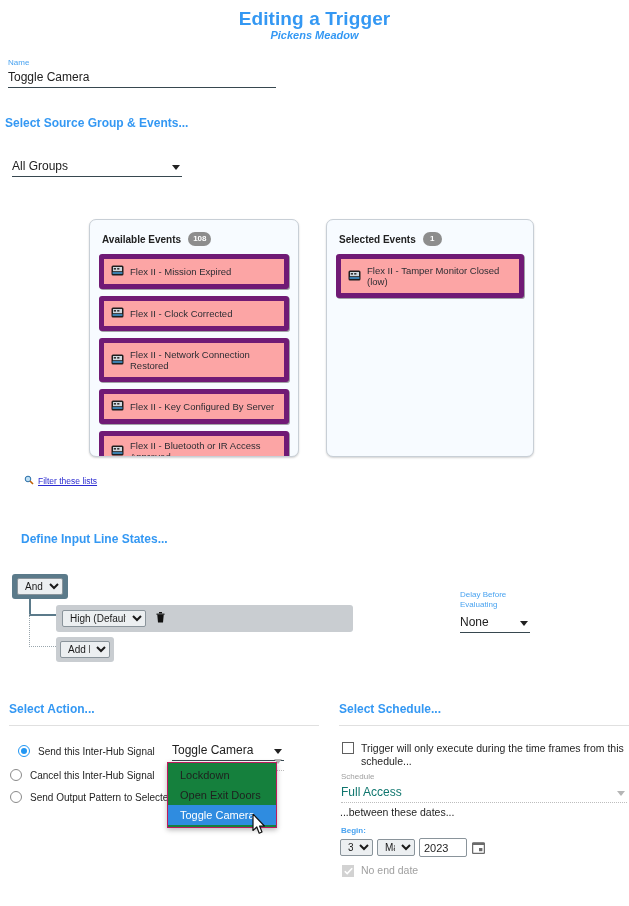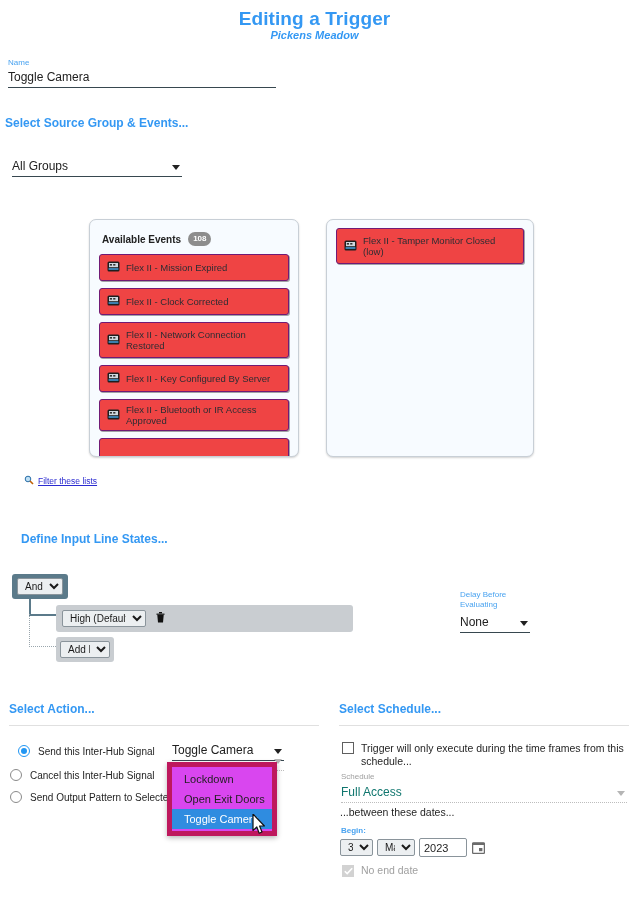--- a/index.html
+++ b/index.html
@@ -89,22 +89,22 @@
     display: inline-block;
     min-width: 19px; height: 14px; line-height: 14px;
     padding: 0 5px;
     background: #8d8d8d; color: #fff;
     border-radius: 8px;
     font-size: 8px; font-weight: bold; text-align: center;
   }
   .evt-list { padding: 8px 9px 0 9px; }
   .evt {
     display: flex; align-items: center; gap: 6px;
-    background: #ef4444;
-    border: 1px solid #701a75;
+    background: #fca5a5;
+    border: 5px solid #701a75;
     border-radius: 3px;
     box-shadow: 1px 1px 0 rgba(0,0,0,.35);
     padding: 6px 7px;
     margin-bottom: 7px;
     font-size: 9.5px; color: #2d2d33;
     min-height: 26px;
     cursor: pointer;
   }
   .evt.tall { padding-top: 4px; padding-bottom: 4px; }
   .evt.clip { height: 8px; overflow: hidden; padding: 0; margin-bottom: 0; }
@@ -172,22 +172,22 @@
   .radio.on { border-color: #2196f3; }
   .radio.on::after {
     content: ""; position: absolute;
     left: 2px; top: 2px; width: 6px; height: 6px;
     border-radius: 50%; background: #2196f3;
   }
 
   
   .dropdown-panel {
     position: absolute;
-    background: #d946ef;
-    border: 5px solid #be185d;
+    background: #15803d;
+    border: 1px solid #be185d;
     box-shadow: 0 2px 5px rgba(0,0,0,.28);
     z-index: 40;
     padding: 2px 0;
   }
   .dd-item {
     font-size: 11px; color: #1f1f1f;
     padding: 4px 12px;
     cursor: pointer;
     white-space: nowrap;
   }
@@ -313,20 +313,24 @@
             <rect x="1.6" y="7" width="9.8" height="2" fill="#3b7fae"></rect>
           </svg>
         </span>
         <span class="evt-label" style="max-width:150px;">Flex II - Bluetooth or IR Access Approved</span>
       </div>
       <div class="evt clip"></div>
     </div>
   </div>
 
   <div class="panel" style="top:219px; left:326px; width:208px; height:238px;">
+    <div class="panel-head">
+      <span>Selected Events</span>
+      <span class="count-badge">1</span>
+    </div>
     <div class="evt-list">
       <div class="evt">
         <span class="evt-ico">
           <svg width="13" height="11" viewBox="0 0 13 11">
             <rect x="0.5" y="0.5" width="12" height="10" rx="1.5" fill="#1e1e1e"></rect>
             <rect x="2" y="2" width="9" height="4.2" fill="#cfd7de"></rect>
             <rect x="2.8" y="3" width="2.2" height="1.6" fill="#333"></rect>
             <rect x="6.2" y="3" width="2.2" height="1.6" fill="#333"></rect>
             <rect x="1.6" y="7" width="9.8" height="2" fill="#3b7fae"></rect>
           </svg>

